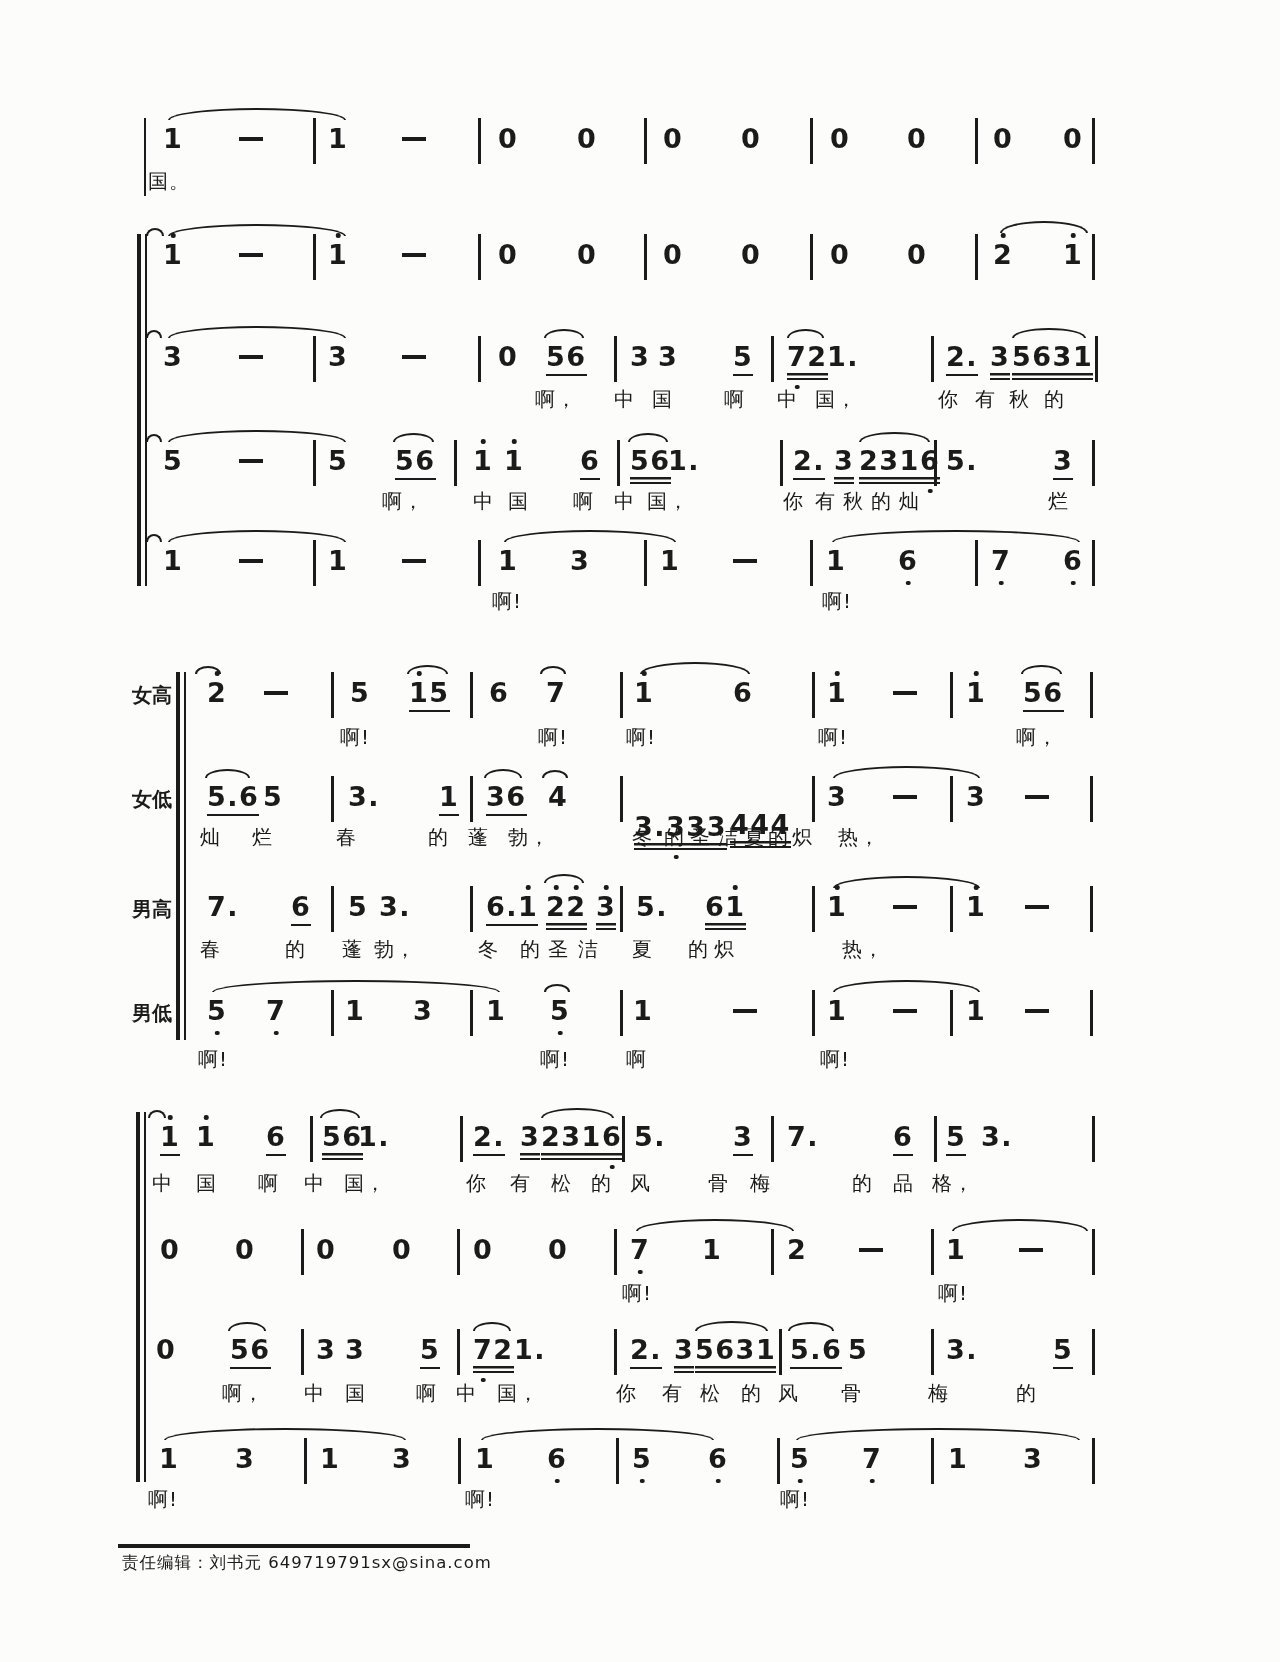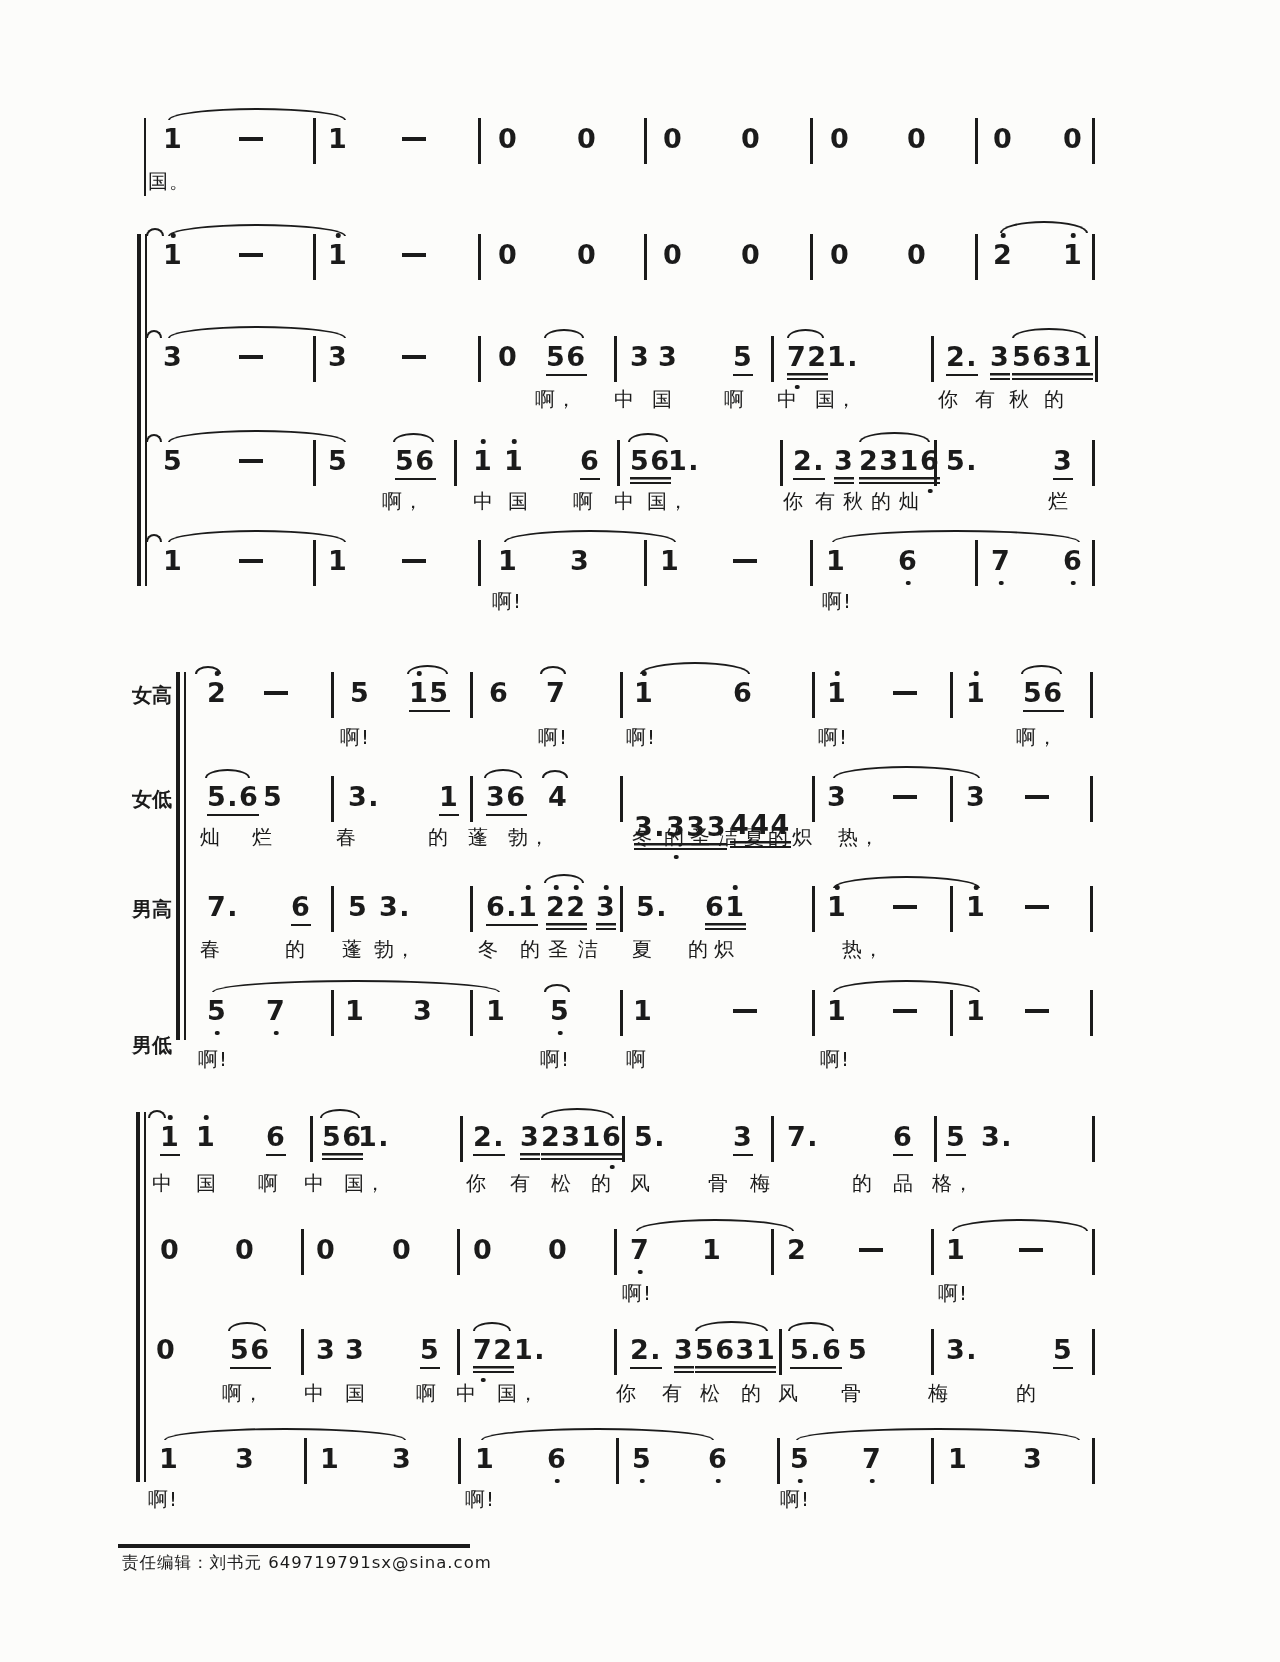--- a/index.html
+++ b/index.html
@@ -309,21 +309,21 @@
       <div class="lyr" style="left: 342px; top: 936px;">蓬</div>
       <div class="lyr" style="left: 374px; top: 936px;">勃，</div>
       <div class="lyr" style="left: 478px; top: 936px;">冬</div>
       <div class="lyr" style="left: 520px; top: 936px;">的</div>
       <div class="lyr" style="left: 548px; top: 936px;">圣</div>
       <div class="lyr" style="left: 578px; top: 936px;">洁</div>
       <div class="lyr" style="left: 632px; top: 936px;">夏</div>
       <div class="lyr" style="left: 688px; top: 936px;">的</div>
       <div class="lyr" style="left: 714px; top: 936px;">炽</div>
       <div class="lyr" style="left: 842px; top: 936px;">热，</div>
-      <div class="vlabel" style="left: 132px; top: 1000px; margin-top: 32px;">男低</div>
+      <div class="vlabel" style="left: 132px; top: 1000px;">男低</div>
       <div class="tok" style="left: 207px; top: 996px;"><span class="ch">5<i class="ld" style="bottom: -9px;"></i></span></div>
       <div class="tok" style="left: 266px; top: 996px;"><span class="ch">7<i class="ld" style="bottom: -9px;"></i></span></div>
       <div class="bar" style="left: 331px; top: 990px; height: 46px;"></div>
       <div class="tok" style="left: 345px; top: 996px;"><span class="ch">1</span></div>
       <div class="tok" style="left: 413px; top: 996px;"><span class="ch">3</span></div>
       <div class="bar" style="left: 470px; top: 990px; height: 46px;"></div>
       <div class="tok" style="left: 486px; top: 996px;"><span class="ch">1</span></div>
       <div class="tok" style="left: 550px; top: 996px;"><span class="ch">5<i class="ld" style="bottom: -9px;"></i></span></div>
       <div class="bar" style="left: 620px; top: 990px; height: 46px;"></div>
       <div class="tok" style="left: 633px; top: 996px;"><span class="ch">1</span></div>

